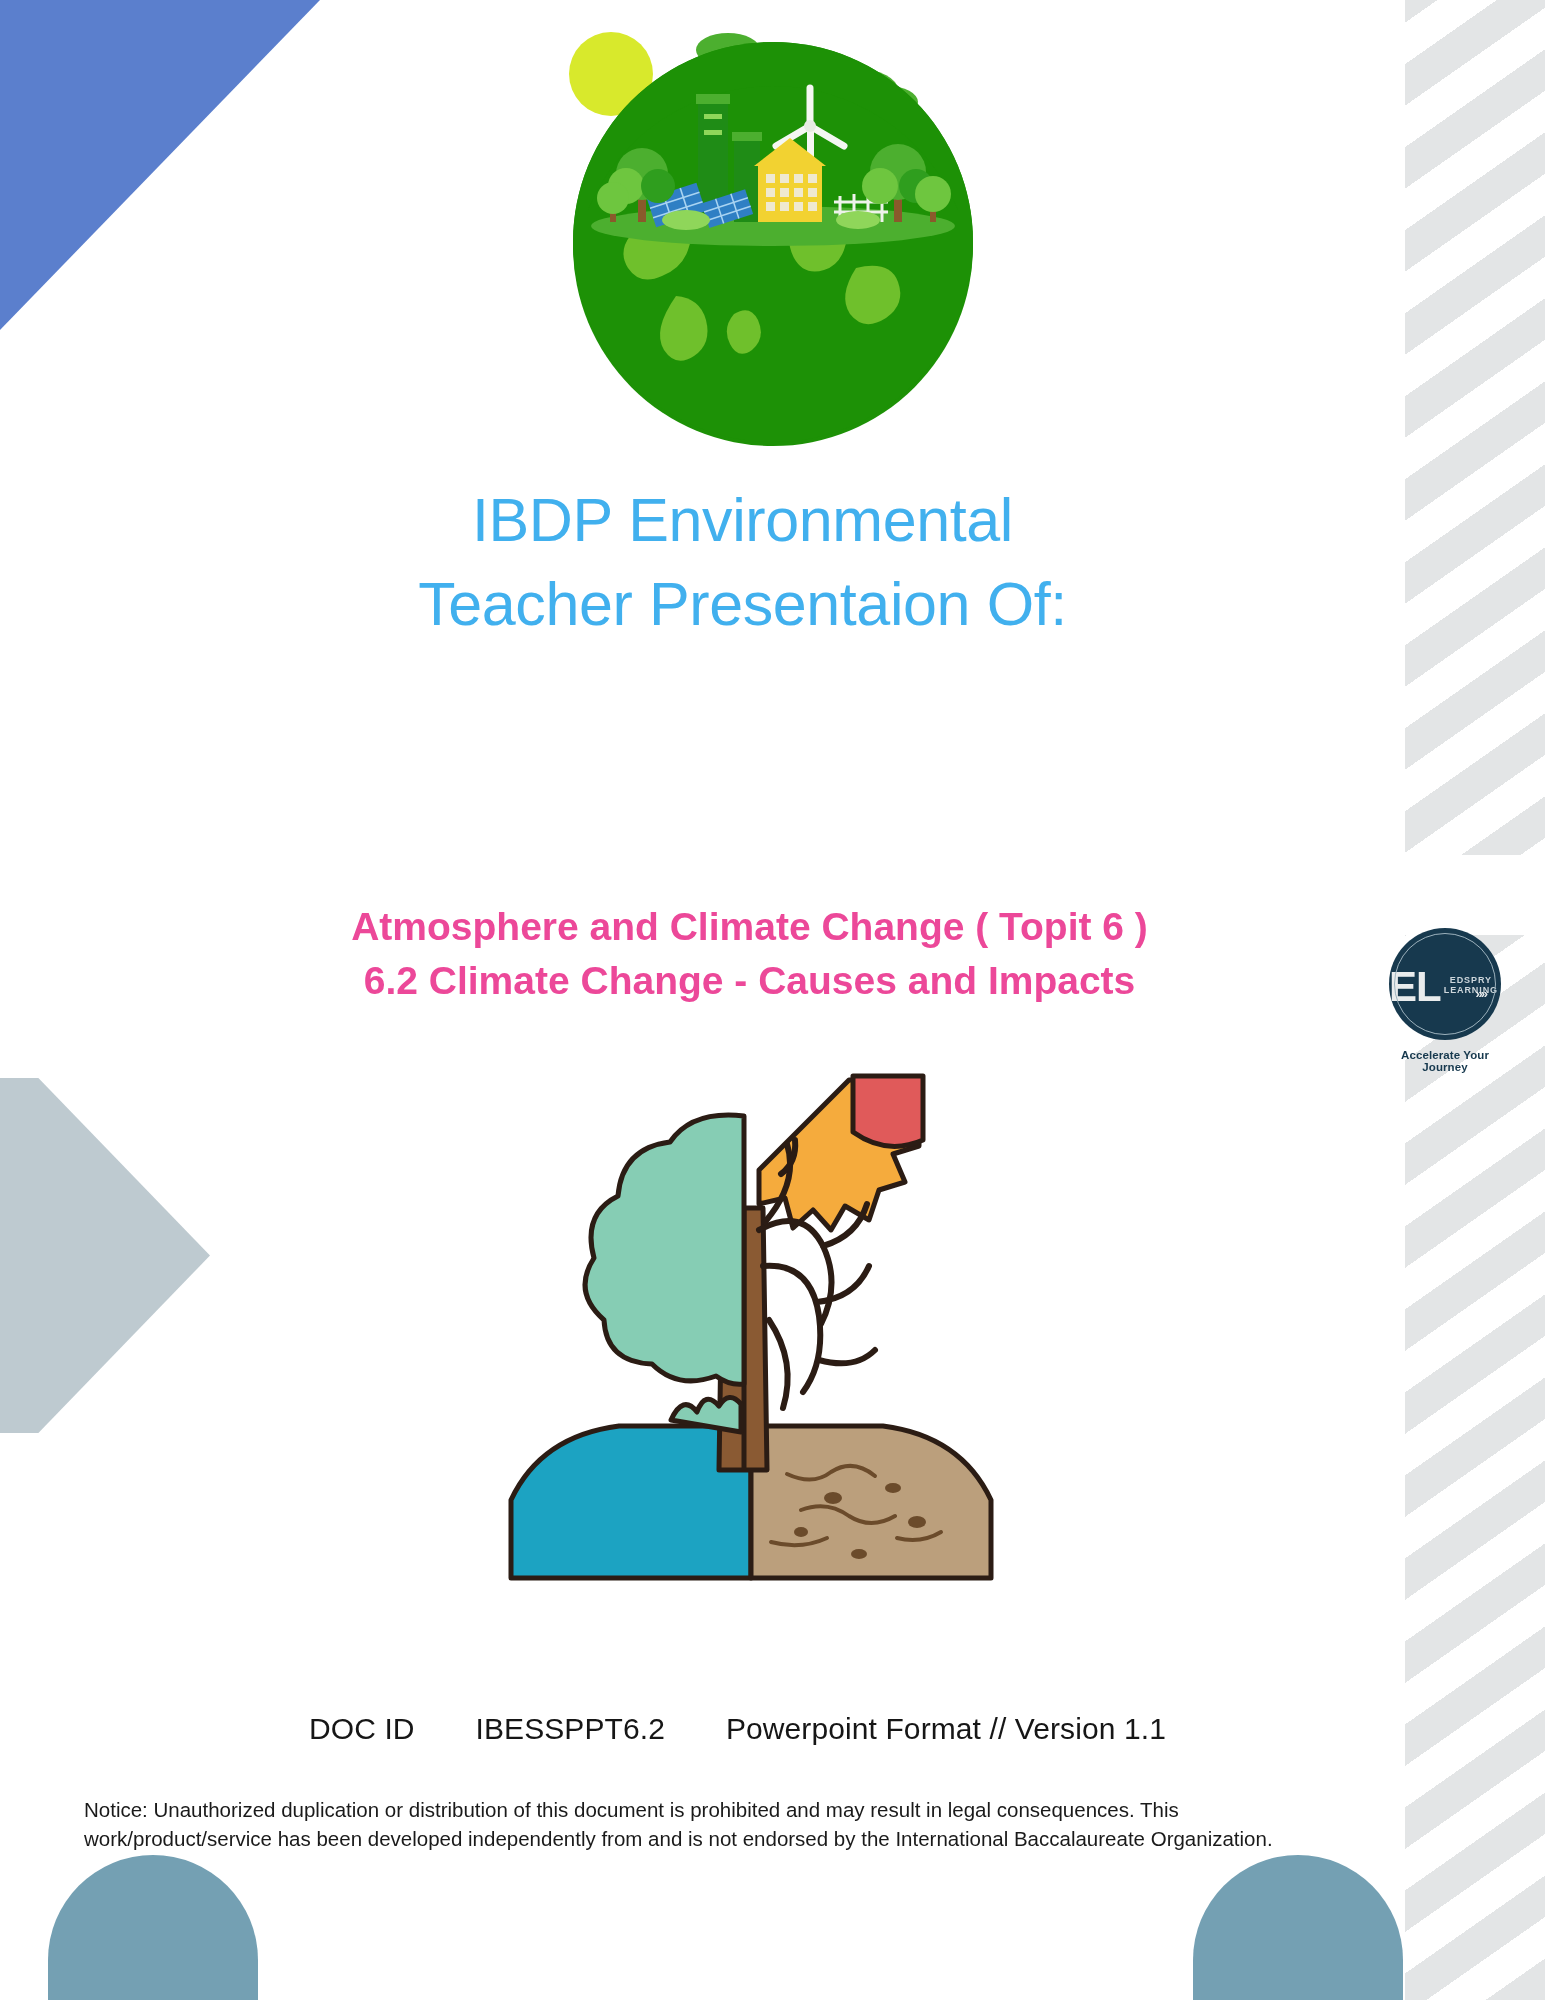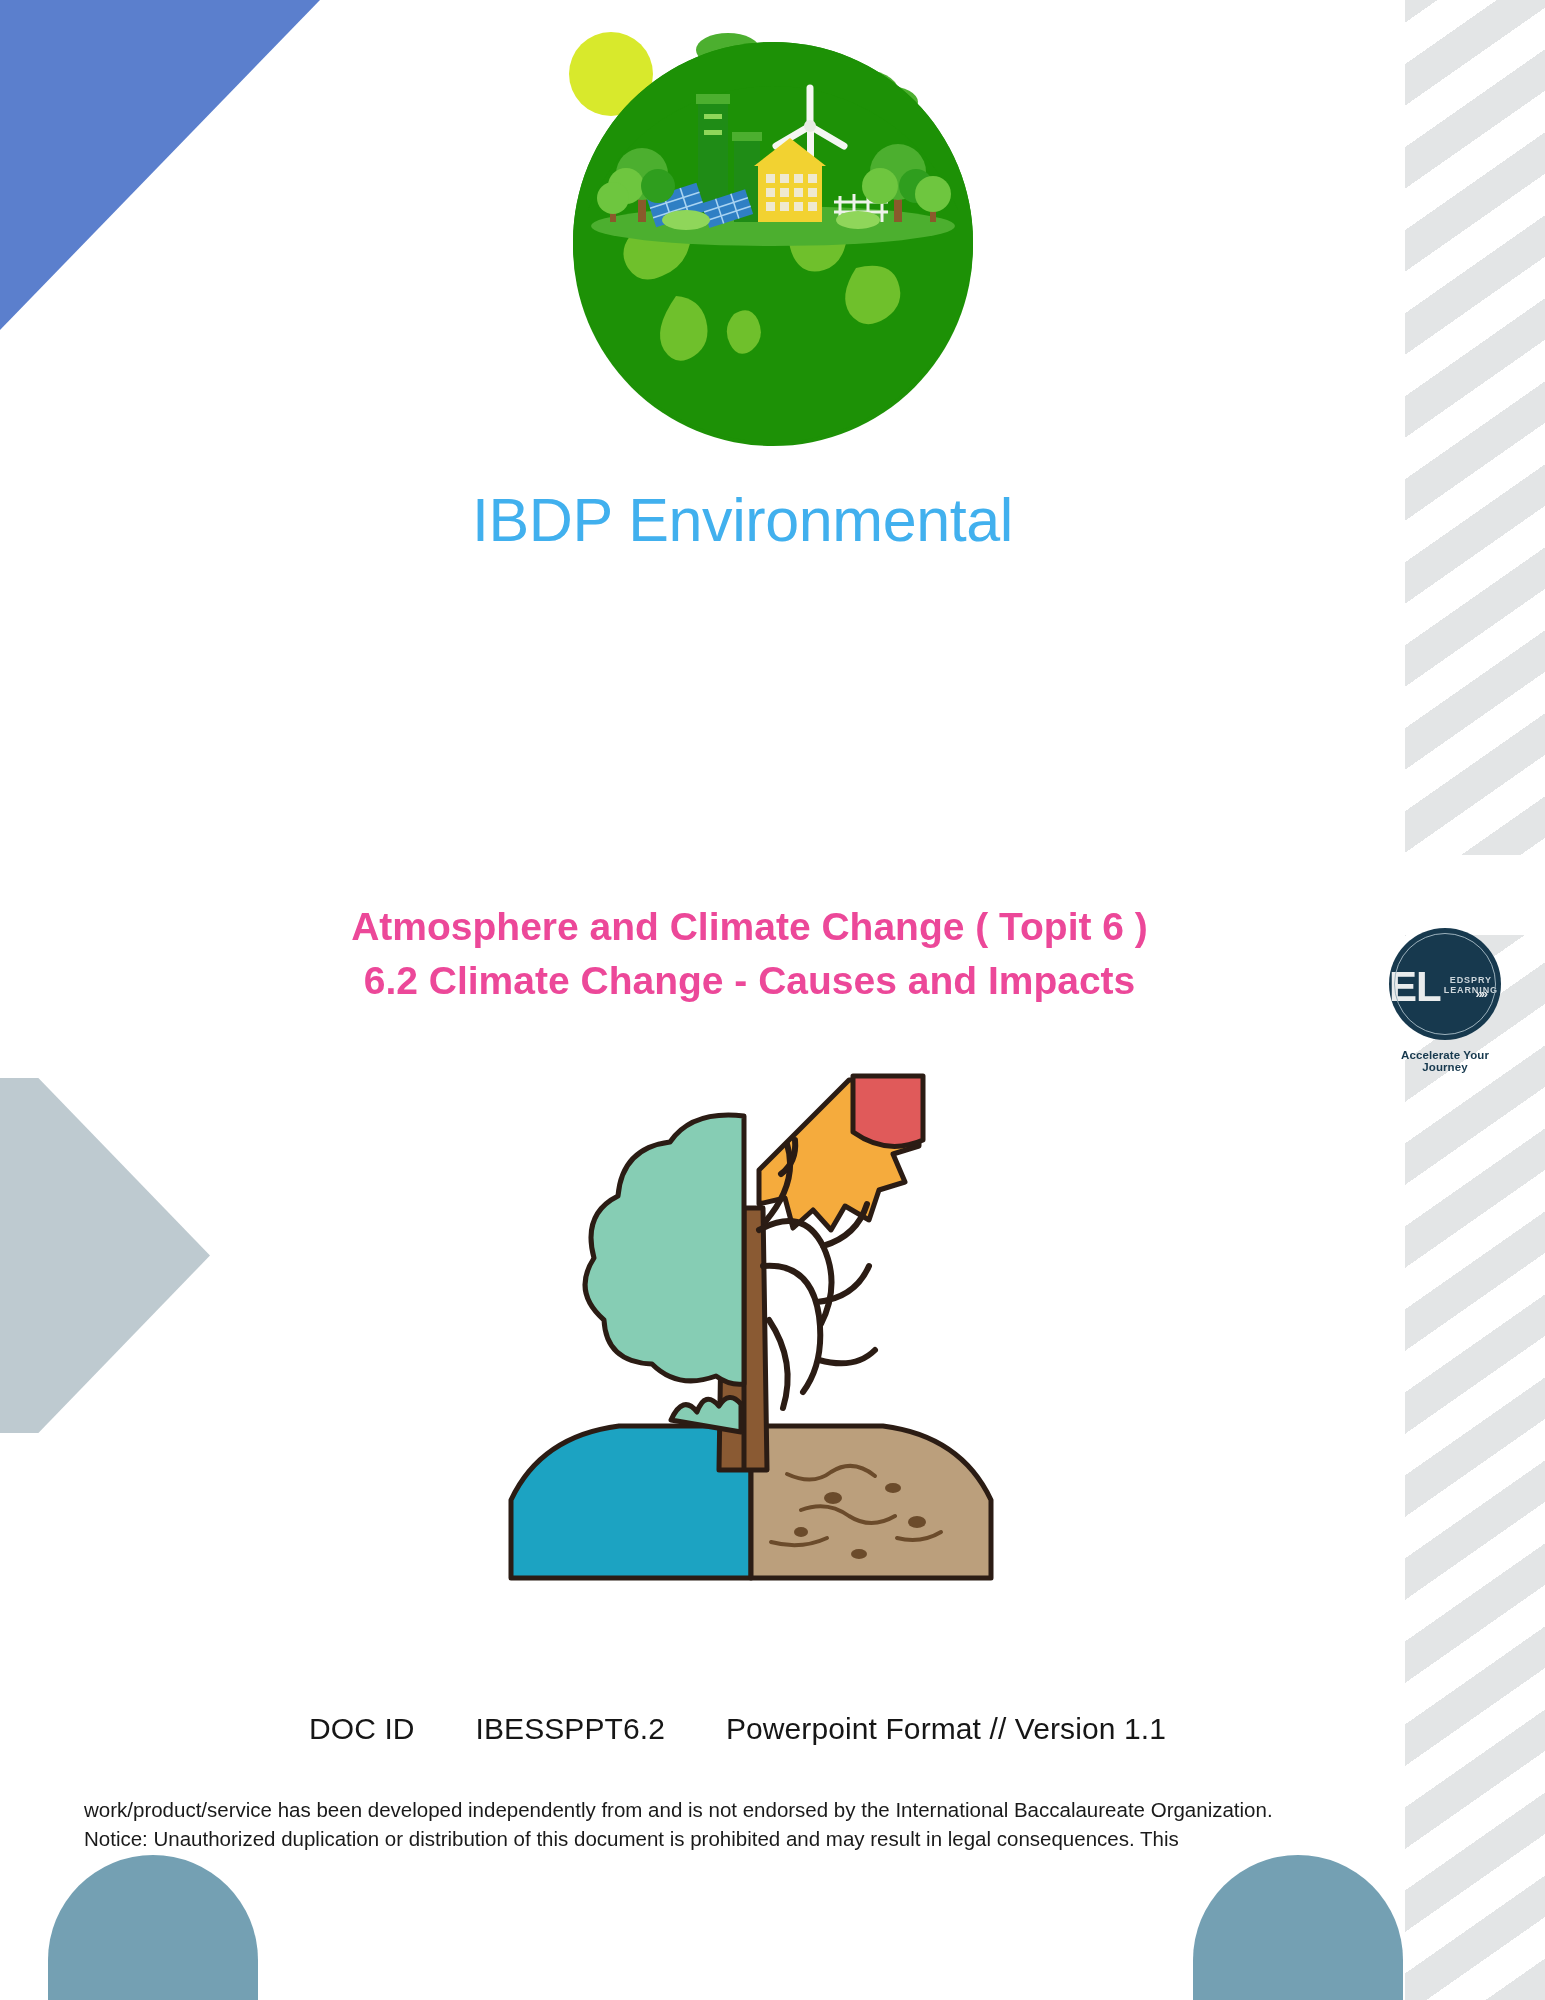--- a/index.html
+++ b/index.html
@@ -363,20 +363,21 @@
 
         <g fill="#8fd65a">
           <ellipse cx="128" cy="206" rx="24" ry="10"></ellipse>
           <ellipse cx="300" cy="206" rx="22" ry="9"></ellipse>
         </g>
       </svg>
     </div>
 
     <div class="title-block">
       <div class="title-line">IBDP Environmental</div>
+      <div class="title-line">Teacher Presentaion Of:</div>
     </div>
 
     <div class="subtitle-block">
       <div class="subtitle-line">Atmosphere and Climate Change ( Topit 6 )</div>
       <div class="subtitle-line">6.2 Climate Change - Causes and Impacts</div>
     </div>
 
     <div class="logo">
       <div class="logo-circle">
         <div class="logo-el">EL</div>
@@ -441,18 +442,18 @@
 
     <div class="docid-line">
       <span>DOC ID</span>
       <span class="docid-gap-1"></span>
       <span>IBESSPPT6.2</span>
       <span class="docid-gap-2"></span>
       <span>Powerpoint Format // Version 1.1</span>
     </div>
 
     <div class="notice">
+      <div>Notice: Unauthorized duplication or distribution of this document is prohibited and may result in legal consequences. This</div>
       <div>work/product/service has been developed independently from and is not endorsed by the International Baccalaureate Organization.</div>
-      <div>Notice: Unauthorized duplication or distribution of this document is prohibited and may result in legal consequences. This</div>
     </div>
 
   </div>
 </div>
 
 </body></html>

